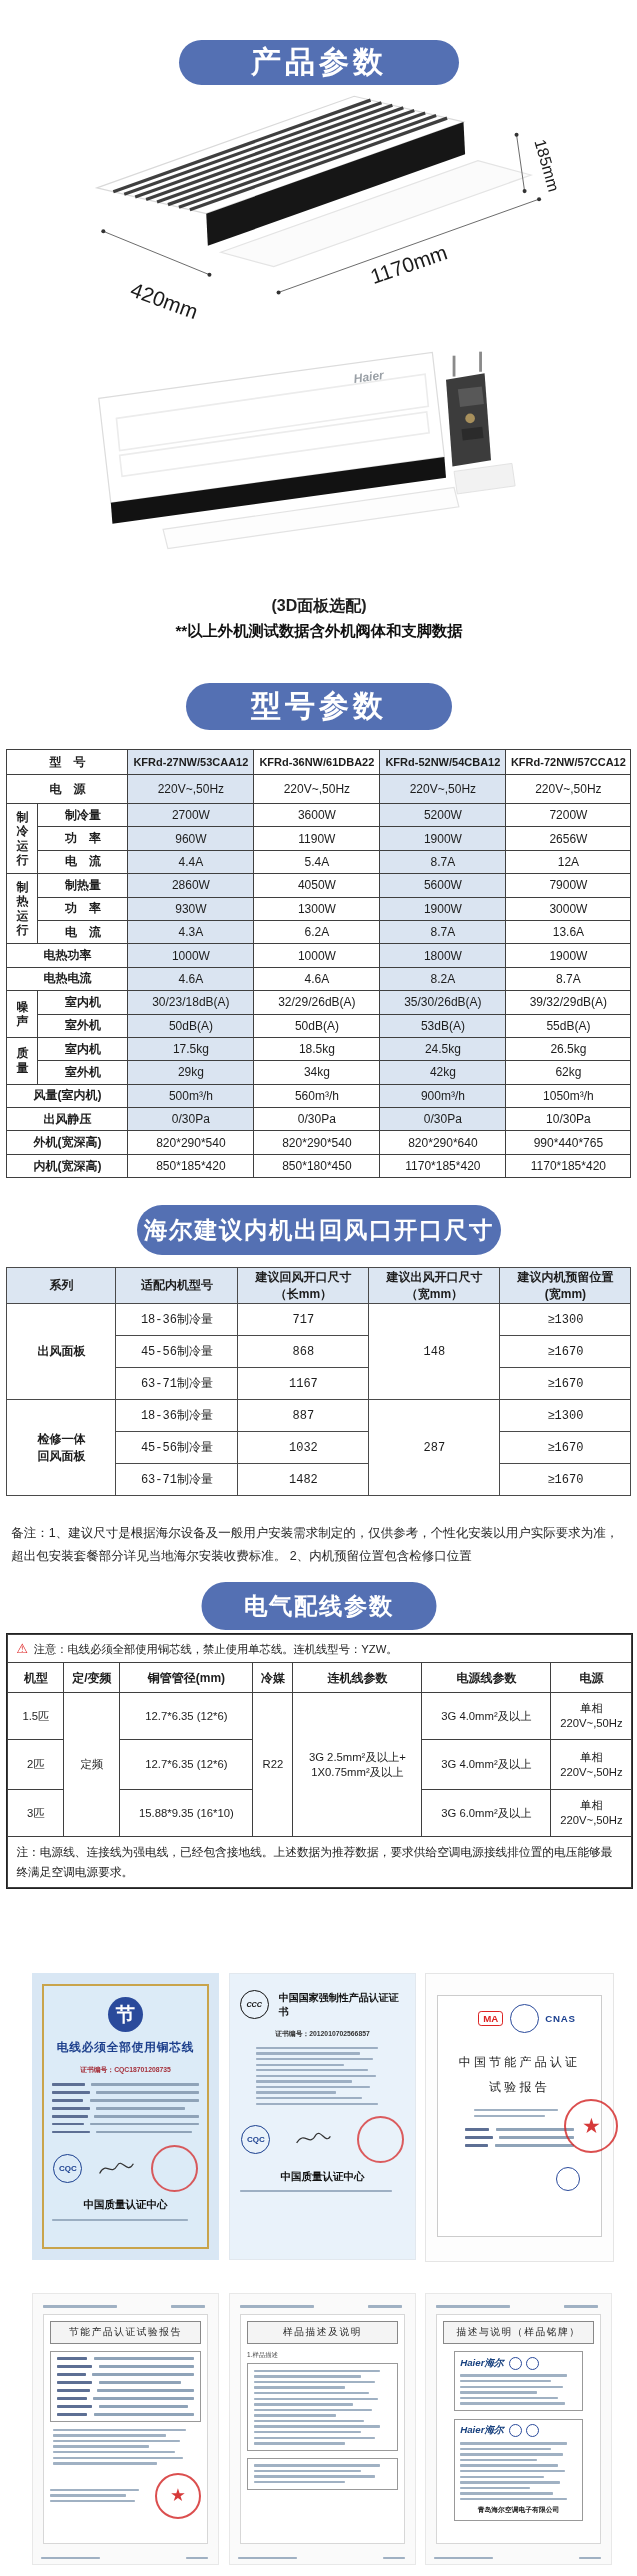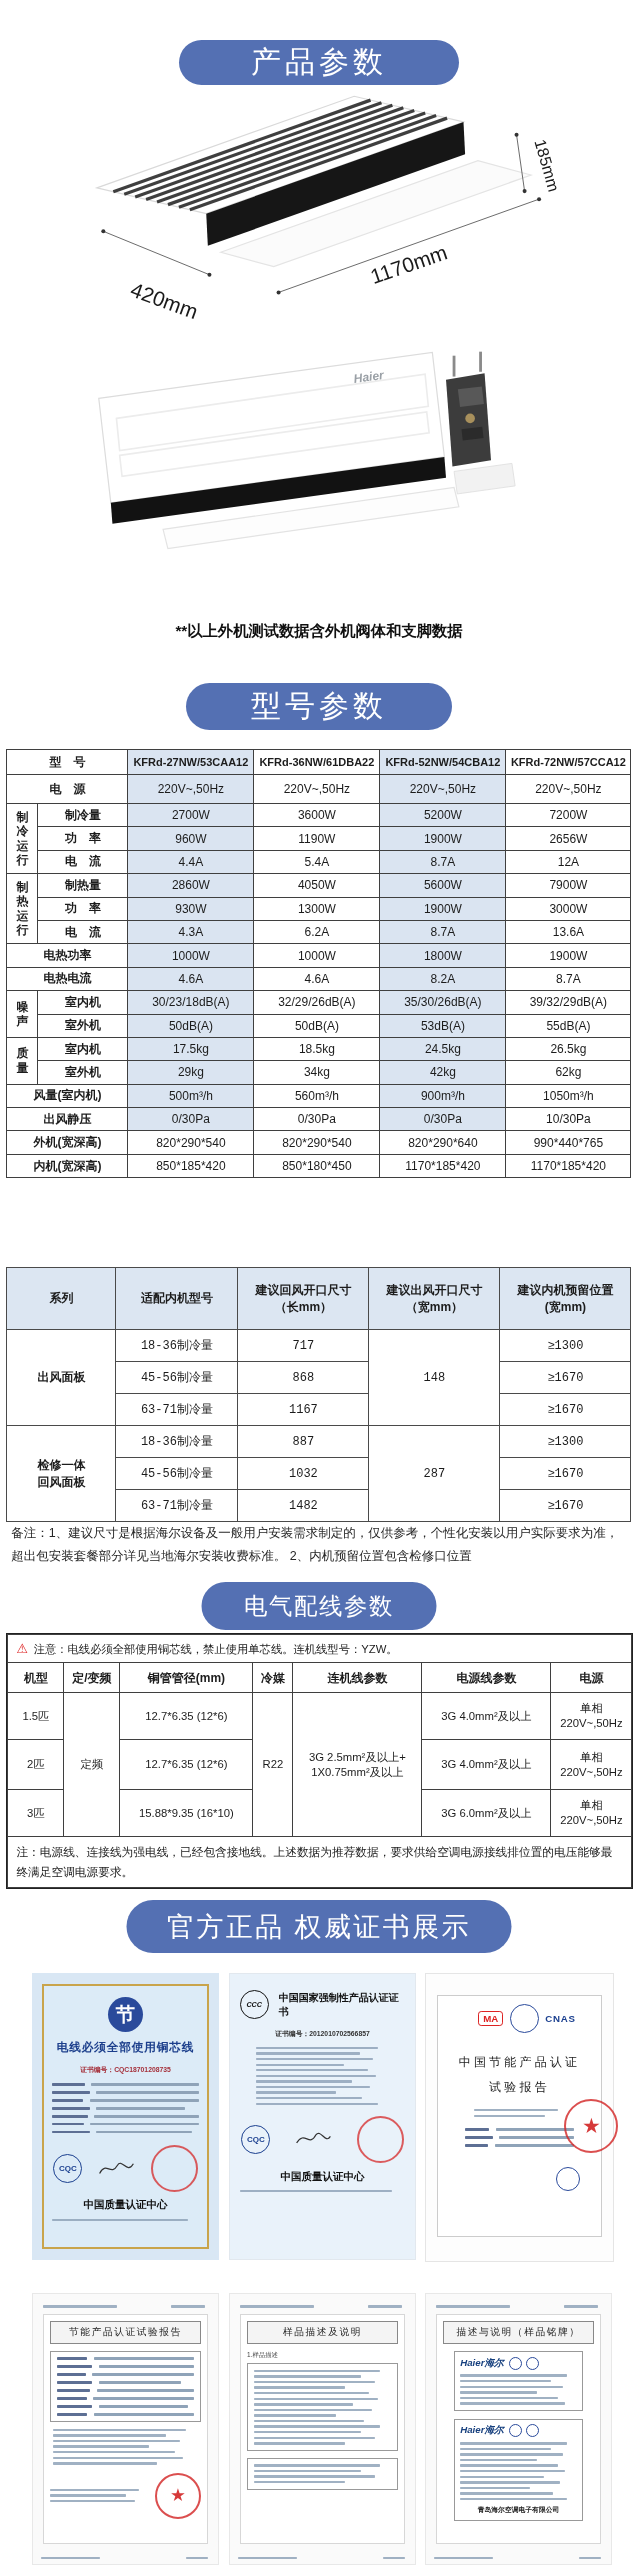--- a/index.html
+++ b/index.html
@@ -1,39 +1,39 @@
 <!DOCTYPE html>
 <html style="font-size:13px"><head>
 <meta charset="utf-8">
 <style>
   html,body{margin:0;padding:0;background:#fff;}
   body{font-family:"Liberation Sans","DejaVu Sans",sans-serif;color:#222;}
   #page{position:relative;width:638px;height:2576px;background:#fff;overflow:hidden;}
 
   .banner{position:absolute;left:50%;transform:translateX(-50%);background:#5470b3;color:#fff;
-    font-weight:normal;display:flex;align-items:center;justify-content:center;border-radius:32px;
+    font-weight:bold;display:flex;align-items:center;justify-content:center;border-radius:32px;
     letter-spacing:4px;white-space:nowrap;}
 
   .centertext{position:absolute;left:0;width:100%;text-align:center;}
 
   
   .dtable{border-collapse:collapse;table-layout:fixed;width:625px;}
   .dtable td{border:0.8px solid #3f3f3f;text-align:center;vertical-align:middle;color:#1c1c1c;
     padding:0.8px 1.6px;overflow:hidden;}
   .shade{background:#dae4f1;}
   .spec tr{height:23.4px;}
   .spec tr.h1{height:25px;}
   .spec tr.h2{height:29px;}
   .spec td.lbl{font-weight:bold;font-size:12px;}
   .spec td.val{font-size:12px;}
   .spec td.mdl{font-weight:bold;font-size:11px;}
   .spec td.group{font-weight:bold;font-size:12px;white-space:pre-line;line-height:1.2;padding:0;}
 
   .t2 tr{height:32px;}
-  .t2 tr.th{height:62px;}
+  .t2 tr.th{height:36px;}
   .t2 td{border:0.8px solid #4a4a4a;font-size:12px;}
   .t2 td.th{font-weight:bold;background:#dce6f2;white-space:pre-line;line-height:1.35;}
   .t2 td.series{font-weight:bold;white-space:pre-line;line-height:1.4;}
   .t2 td.dt{border-top:0.8px dashed #777;}
   .t2 td.dl{border-left:0.8px dashed #777;font-family:Liberation Mono, monospace;}
 
   .t3wrap{position:absolute;left:6.4px;width:625px;border:1.6px solid #222;}
   .t3{width:100%;border-collapse:collapse;table-layout:fixed;}
   .t3 td{border:0.8px solid #3f3f3f;text-align:center;vertical-align:middle;font-size:11.3px;
     color:#1c1c1c;padding:1.6px 2.4px;white-space:pre-line;line-height:1.35;}
@@ -146,20 +146,21 @@
     <polygon points="110,238 472,186 478,210 116,262" fill="#fdfdfd" stroke="#e3e3e3" stroke-width="1.5"></polygon>
     <line x1="472" y1="22" x2="472" y2="48" stroke="#8a8a8a" stroke-width="3.5"></line>
     <line x1="505" y1="17" x2="505" y2="42" stroke="#8a8a8a" stroke-width="3.5"></line>
     <polygon points="462,52 510,44 518,152 470,160" fill="#3c3c3c"></polygon>
     <rect x="478" y="62" width="30" height="22" fill="#585858" transform="rotate(-7 493 73)"></rect>
     <circle cx="492" cy="100" r="6" fill="#a8905c"></circle>
     <rect x="482" y="112" width="26" height="14" fill="#2b2b2b" transform="rotate(-7 495 119)"></rect>
     <polygon points="472,166 544,156 548,184 476,194" fill="#f2f2f2" stroke="#ddd" stroke-width="1"></polygon>
   </svg>
 
+  <div class="centertext" style="top:596px;font-size:16px;font-weight:600;color:#1e1e1e;">(3D面板选配)</div>
   <div class="centertext" style="top:621px;font-size:15.3px;font-weight:bold;color:#101010;">**以上外机测试数据含外机阀体和支脚数据</div>
 
   <div class="banner" style="top:683px;width:266px;height:47px;font-size:30px;">型号参数</div>
 
   <div style="position:absolute;left:6.4px;top:749px;">
       <table class="dtable spec">
         <colgroup>
           <col style="width: 31px;">
           <col style="width: 90px;">
           <col style="width: 126px;">
@@ -303,20 +304,21 @@
             <td class="lbl" colspan="2">内机(宽深高)</td>
             <td class="val">850*185*420</td>
             <td class="val">850*180*450</td>
             <td class="val">1170*185*420</td>
             <td class="val">1170*185*420</td>
           </tr>
         </tbody>
       </table>
     </div>
 
+  <div class="banner" style="top:1205px;width:364px;height:50px;font-size:23.4px;letter-spacing:1.6px;">海尔建议内机出回风口开口尺寸</div>
 
   <div style="position:absolute;left:6.4px;top:1267px;">
       <table class="dtable t2">
         <colgroup>
           <col style="width: 109px;">
           <col style="width: 122px;">
           <col style="width: 131px;">
           <col style="width: 131px;">
           <col style="width: 131px;">
         </colgroup>
@@ -423,21 +425,20 @@
             <td>单相
 220V~,50Hz</td>
           </tr>
           <tr>
             <td class="left" colspan="7" style="font-size: 11.7px; line-height: 1.7;">注：电源线、连接线为强电线，已经包含接地线。上述数据为推荐数据，要求供给空调电源接线排位置的电压能够最终满足空调电源要求。</td>
           </tr>
         </tbody>
       </table>
     </div>
 
-  <div class="banner" style="top:1900px;width:385px;height:53px;font-size:27px;letter-spacing:2.4px;">官方正品  权威证书展示</div>
 
   <div style="position:absolute;top:1973px;left:0;width:638px;height:287px;">
 
     <div class="cert c1" style="left:32px;">
       <div class="goldframe">
         <div class="clogo">节</div>
         <div class="ctitle">电线必须全部使用铜芯线</div>
         <div class="cserial">证书编号：CQC18701208735</div>
         <div class="kv">
             <div class="kvrow">

